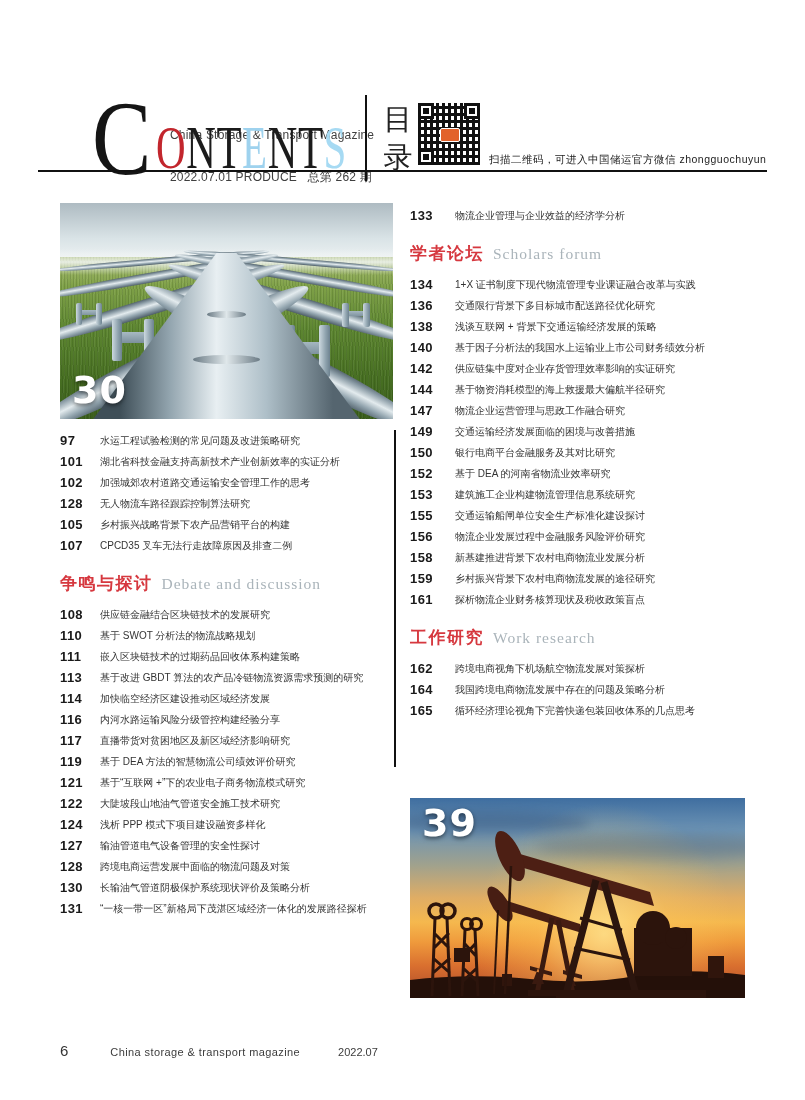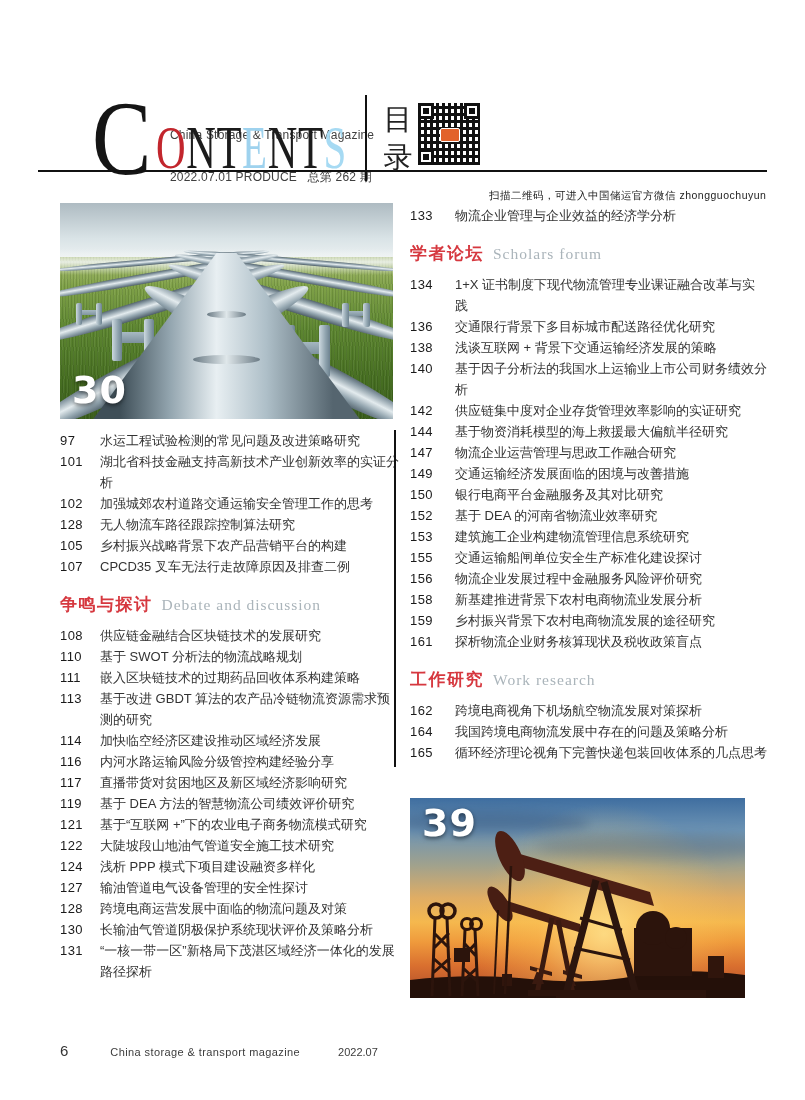--- a/index.html
+++ b/index.html
@@ -15,30 +15,30 @@
   .mulu{position:absolute;left:381px;top:100px;width:34px;text-align:center;font-size:29px;line-height:38px;color:#222;}
   .mulu span{display:block;}
   
   .qr{position:absolute;left:418px;top:103px;width:62px;height:62px;background:
       repeating-linear-gradient(90deg,#111 0 3px,transparent 3px 6px),
       repeating-linear-gradient(0deg,#111 0 3px,#fff 3px 7px);}
   .qr .f{position:absolute;width:16px;height:16px;border:3px solid #111;background:#fff;box-sizing:border-box;}
   .qr .f::after{content:'';position:absolute;inset:2px;background:#111;}
   .qr .f.tl{left:0;top:0}.qr .f.tr{right:0;top:0}.qr .f.bl{left:0;bottom:0}
   .qr .logo{position:absolute;left:22px;top:25px;width:18px;height:12px;background:#e2622b;border:1px solid #fff;border-radius:2px;}
-  .qr-cap{position:absolute;left:489px;top:153px;font-size:10.5px;color:#222;letter-spacing:.5px;margin-top:36px;}
+  .qr-cap{position:absolute;left:489px;top:153px;font-size:10.5px;color:#222;letter-spacing:.5px;}
 
   
   .col{position:absolute;}
   #left-col{left:60px;top:430px;width:340px;}
   #right-col{left:410px;top:205px;width:357px;}
   .toc-item{display:flex;line-height:21px;}
-  .toc-page{flex:0 0 40px;font-weight:normal;font-size:13px;color:#1a1a1a;letter-spacing:.4px;}
+  .toc-page{flex:0 0 40px;font-weight:bold;font-size:13px;color:#1a1a1a;letter-spacing:.4px;}
   #right-col .toc-page{flex:0 0 45px;}
-  .toc-title{font-size:13px;color:#333;letter-spacing:0;}
+  .toc-title{font-size:10px;color:#333;letter-spacing:0;}
   .section-heading{margin:17px 0 9px;line-height:22px;white-space:nowrap;}
   .heading-zh{font-size:17px;font-weight:bold;color:#d6383f;letter-spacing:1.5px;}
   .heading-en{font-family:"Liberation Serif",serif;font-size:15.5px;color:#aab4ba;margin-left:9px;letter-spacing:1px;}
   .mid-vrule{position:absolute;left:394px;top:430px;width:2px;height:337px;background:#111;}
 
   
   .photo{position:absolute;overflow:hidden;background:#6d28d9;}
   #pipeline{left:60px;top:203px;width:333px;height:216px;}
   #oilfield{left:410px;top:798px;width:335px;height:200px;}
   .photo-label{position:absolute;color:#fff;font-weight:bold;font-size:38px;line-height:1;font-family:"DejaVu Sans",sans-serif;text-shadow:0 2px 4px rgba(0,0,0,.5);letter-spacing:1px;z-index:30;}

